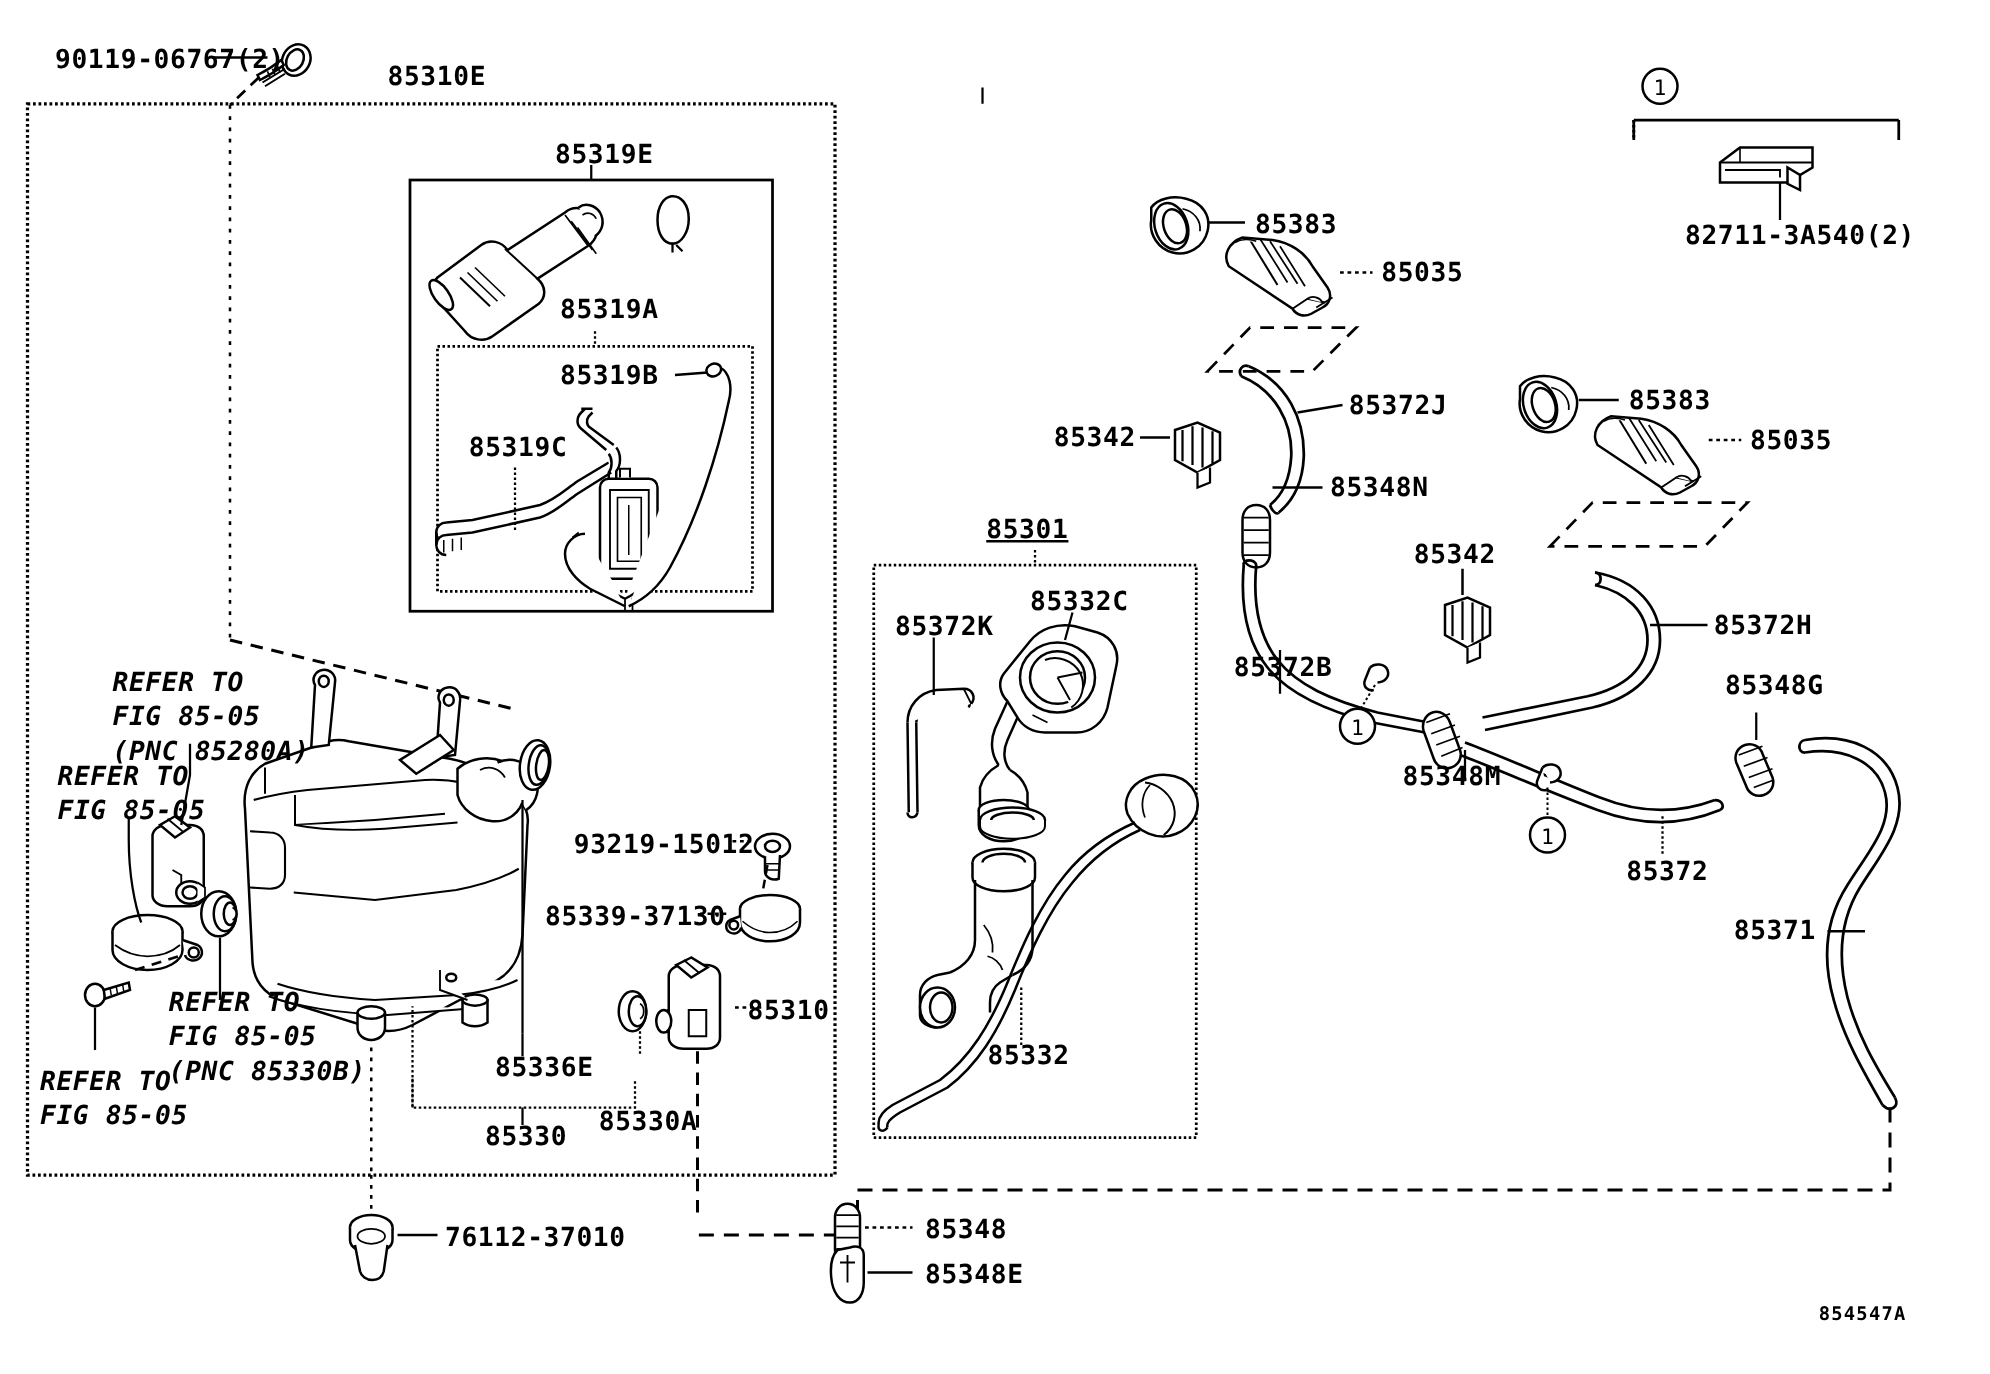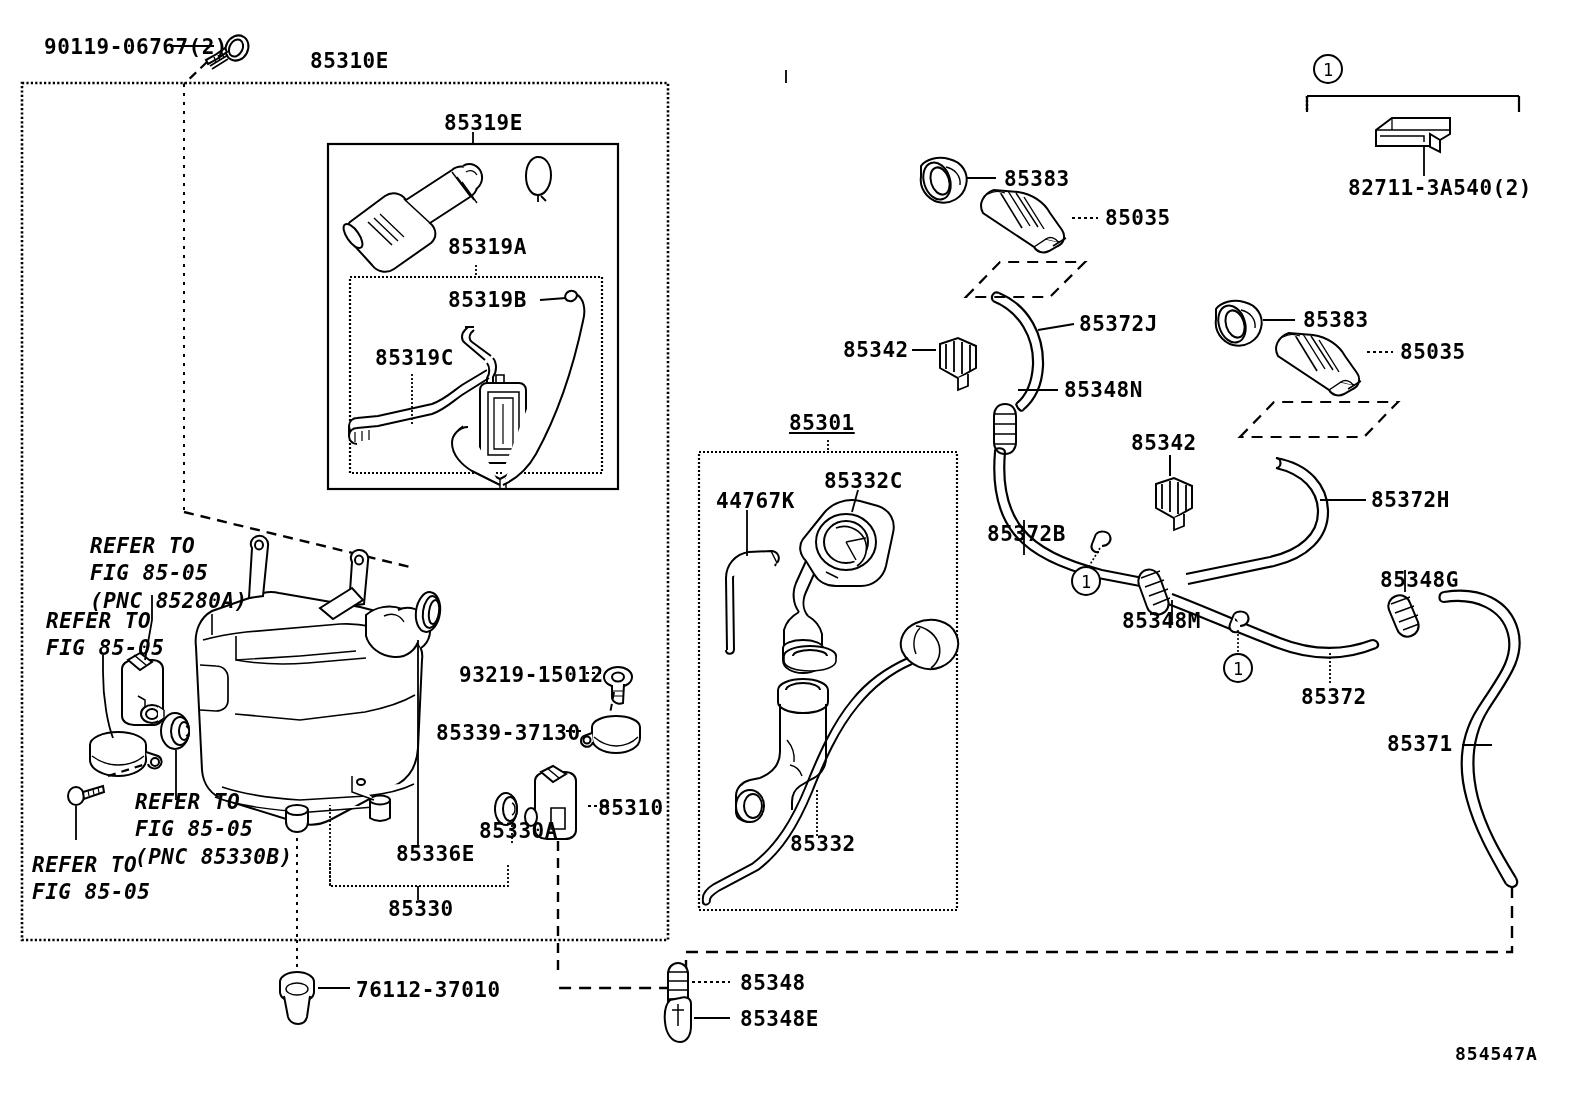--- a/index.html
+++ b/index.html
@@ -19,21 +19,21 @@
   .lbl{
     position:absolute;
     font-family:"DejaVu Sans Mono","Liberation Mono",monospace;
     font-size:21px;
     font-weight:700;
     letter-spacing:0.5px;
     white-space:pre;
     line-height:1.28;
     color:#000;
   }
-  .lbl.code{font-size:18px;font-weight:700;letter-spacing:1px;}
+  .lbl.code{font-size:15px;font-weight:700;letter-spacing:1px;}
   .lbl.multi{line-height:1.30;font-style:italic;}
 </style>
 </head>
 <body>
 
 <div id="sheet">
 
   <svg id="art" viewBox="0 0 1592 1099" xmlns="http://www.w3.org/2000/svg">
 
     <rect x="22" y="83" width="646" height="857" fill="none" stroke="#000" stroke-width="2.6" stroke-dasharray="2.2 2.2"></rect>
@@ -491,43 +491,43 @@
   <div class="lbl multi" style="left:135px;top:789px;">REFER TO
 FIG 85-05
 (PNC 85330B)</div>
   <div class="lbl multi" style="left:32px;top:852px;">REFER TO
 FIG 85-05</div>
 
   <div class="lbl" style="left:459px;top:662px;">93219-15012</div>
   <div class="lbl" style="left:436px;top:720px;">85339-37130</div>
   <div class="lbl" style="left:598px;top:795px;">85310</div>
   <div class="lbl" style="left:396px;top:841px;">85336E</div>
-  <div class="lbl" style="left:479px;top:818px;">85330A</div>
+  <div class="lbl" style="left:479px;top:884px;">85330A</div>
   <div class="lbl" style="left:388px;top:896px;">85330</div>
   <div class="lbl" style="left:356px;top:977px;">76112-37010</div>
   <div class="lbl" style="left:740px;top:970px;">85348</div>
   <div class="lbl" style="left:740px;top:1006px;">85348E</div>
 
   <div class="lbl" style="left:789px;top:410px;text-decoration:underline;">85301</div>
-  <div class="lbl" style="left:716px;top:488px;">44767K</div>
+  <div class="lbl" style="left:716px;top:488px;">85372K</div>
   <div class="lbl" style="left:824px;top:468px;">85332C</div>
   <div class="lbl" style="left:790px;top:831px;text-align:center;">85332</div>
 
   <div class="lbl" style="left:1004px;top:166px;">85383</div>
   <div class="lbl" style="left:1105px;top:205px;">85035</div>
   <div class="lbl" style="left:1303px;top:307px;">85383</div>
   <div class="lbl" style="left:1400px;top:339px;">85035</div>
   <div class="lbl" style="left:1348px;top:175px;">82711-3A540(2)</div>
 
   <div class="lbl" style="left:1079px;top:311px;">85372J</div>
   <div class="lbl" style="left:1064px;top:377px;">85348N</div>
   <div class="lbl" style="left:843px;top:337px;">85342</div>
   <div class="lbl" style="left:1131px;top:430px;">85342</div>
   <div class="lbl" style="left:987px;top:521px;">85372B</div>
   <div class="lbl" style="left:1371px;top:487px;">85372H</div>
   <div class="lbl" style="left:1122px;top:608px;">85348M</div>
-  <div class="lbl" style="left:1380px;top:535px;margin-top:32px;">85348G</div>
+  <div class="lbl" style="left:1380px;top:535px;">85348G</div>
   <div class="lbl" style="left:1301px;top:684px;">85372</div>
   <div class="lbl" style="left:1387px;top:731px;">85371</div>
 
   <div class="lbl code" style="left:1455px;top:1042px;">854547A</div>
 
 </div>
 
 </body></html>

